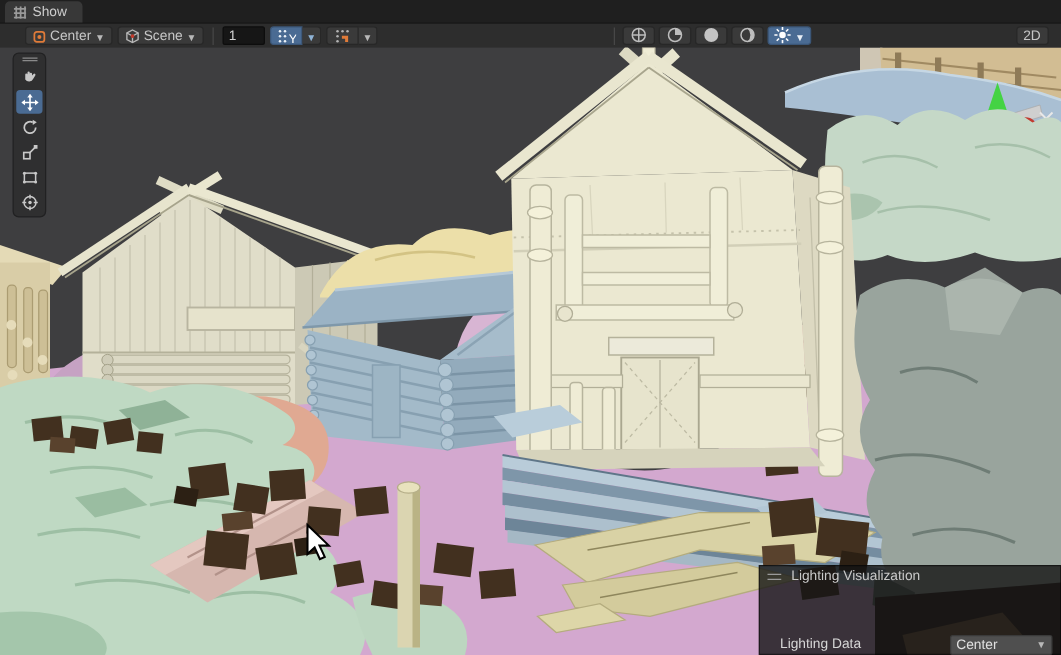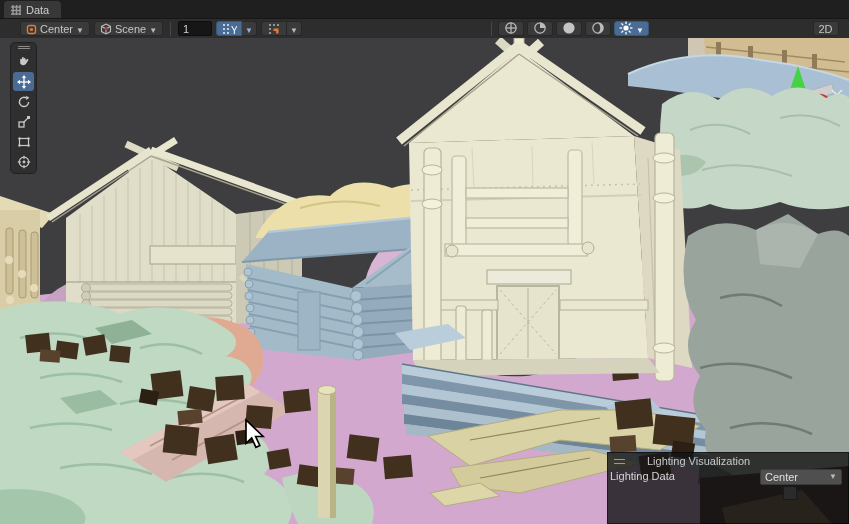--- a/index.html
+++ b/index.html
@@ -31,44 +31,44 @@
   
   .palette{position:absolute;left:10px;top:42px;width:25px;background:#2f2f30;border:1px solid #212122;
            border-radius:5px;padding:1px 0 2px;display:flex;flex-direction:column;align-items:center;gap:1px;}
   .pal-handle{width:12px;height:7px;display:flex;flex-direction:column;justify-content:space-evenly;}
   .pal-handle i{display:block;height:1px;background:#8a8a8a;}
   .pal-btn{width:21px;height:19px;border-radius:3px;display:flex;align-items:center;justify-content:center;}
   .pal-btn.active{background:#4a6b93;}
   
   .lv-panel{position:absolute;left:607px;top:452px;width:242px;height:72px;background:rgba(20,20,20,0.80);
             border:1px solid rgba(0,0,0,0.5);box-sizing:border-box;color:#d6d6d6;font-size:11px;}
-  .lv-head{display:flex;align-items:center;gap:22px;padding:2px 6px 1px;color:#c9c9c9;}
+  .lv-head{display:flex;align-items:center;gap:8px;padding:2px 6px 1px;color:#c9c9c9;}
   .lv-handle{width:11px;height:5px;display:flex;flex-direction:column;justify-content:space-between;}
   .lv-handle i{display:block;height:1px;background:#9a9a9a;}
-  .lv-row{position:relative;height:16px;display:flex;align-items:center;padding-left:2px;}
+  .lv-row{position:relative;height:16px;display:flex;align-items:center;padding-left:16px;margin-top:39px;}
   .lv-dd{position:absolute;right:6px;top:1px;width:72px;height:14px;background:#4f4f4f;border:1px solid #3a3a3a;
          border-radius:2px;display:flex;align-items:center;justify-content:space-between;padding:0 4px;color:#e0e0e0;}
   .lv-cb{position:absolute;right:51px;top:2px;width:12px;height:12px;background:#2b2b2b;border:1px solid #1a1a1a;border-radius:2px;}
 </style>
 </head>
 <body>
 
 <div class="tabbar">
   <div class="tab">
     <svg width="10" height="10" viewBox="0 0 10 10">
       <g stroke="#9a9a9a" stroke-width="1.4">
           <line x1="0" y1="2" x2="10" y2="2"></line>
           <line x1="0" y1="5.5" x2="10" y2="5.5"></line>
           <line x1="0" y1="9" x2="10" y2="9"></line>
           <line x1="2" y1="0" x2="2" y2="10"></line>
           <line x1="5.5" y1="0" x2="5.5" y2="10"></line>
           <line x1="9" y1="0" x2="9" y2="10"></line>
         </g>
     </svg>
-    <span>Data</span>
+    <span>Show</span>
   </div>
 </div>
 
 <div class="toolbar">
   <div class="tb-left">
     <div class="tb-btn">
       <svg width="11" height="11" viewBox="0 0 11 11">
         <rect x="1.5" y="1.5" width="8" height="8" rx="2" fill="none" stroke="#e07b39" stroke-width="1.4"></rect>
           <circle cx="5.5" cy="5.5" r="1.6" fill="#e07b39"></circle>
       </svg>

